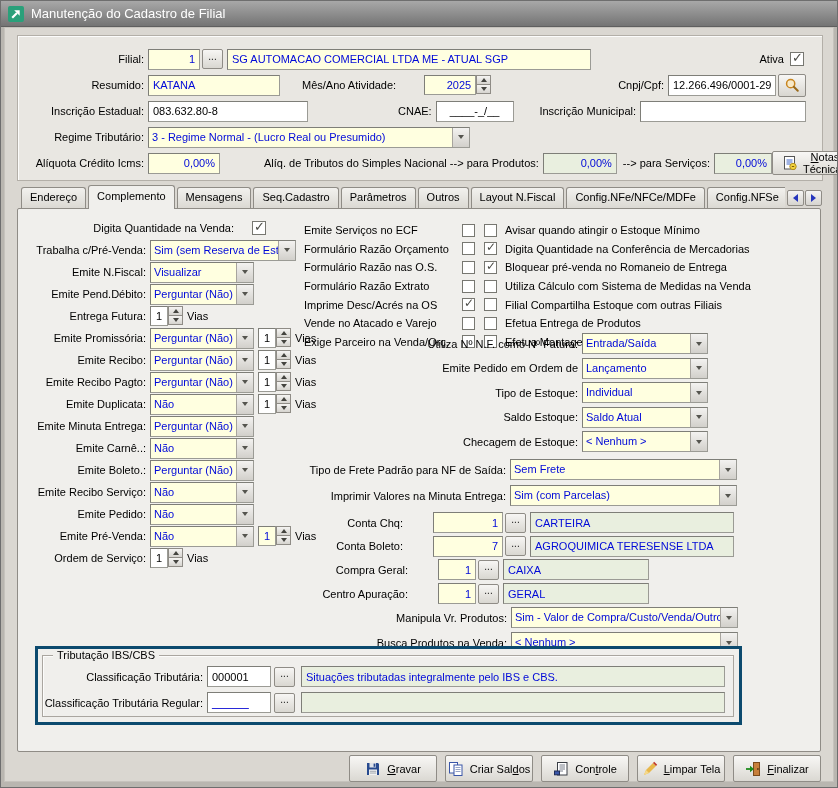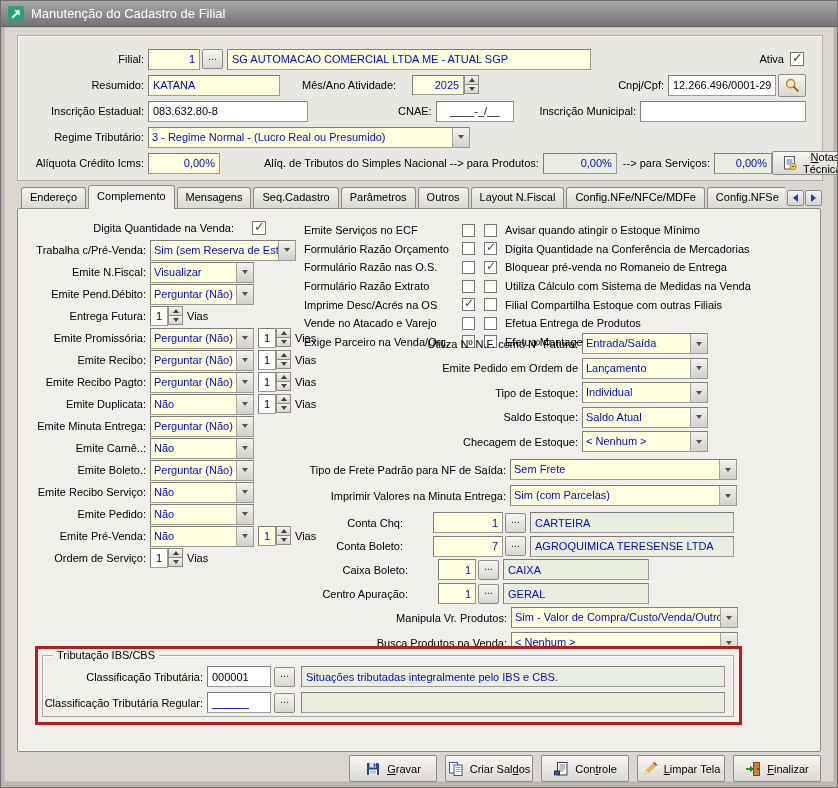--- a/index.html
+++ b/index.html
@@ -94,21 +94,21 @@
   .acode{width:70px;}
   .acctrow.narrow .acode{width:38px;}
   .adesc{width:204px;margin-left:4px;}
   .acctrow.narrow .adesc{width:146px;}
   .acctrow .btn3{margin-left:2px;}
   #bdd-stack{position:absolute;left:0;right:82px;top:398px;}
   .bddrow{display:flex;align-items:center;justify-content:flex-end;height:21px;margin-bottom:4px;}
   .bddrow .lab{margin-right:4px;}
 
   
-  #ibs-box{position:absolute;left:17px;top:437px;width:707px;height:79px;border:3px solid #b91c1c;background:#f0efec;}
+  #ibs-box{position:absolute;left:17px;top:437px;width:707px;height:79px;border:3px solid #0c4a6e;background:#f0efec;}
   .ibs-fs{position:absolute;left:4px;right:5px;top:6px;bottom:5px;border:1px solid #aaa6a0;
     box-shadow:inset 1px 1px 0 rgba(255,255,255,.8);}
   .ibs-legend{position:absolute;left:10px;top:-7px;background:#f0efec;padding:0 4px;font-size:11px;}
   .ibsrow{display:flex;align-items:center;height:21px;margin:0 8px 0 0;padding-left:0;}
   .ibsrow:first-of-type{margin-top:10px;margin-bottom:5px;}
   .ibsl{width:160px;text-align:right;margin-right:4px;font-size:11px;white-space:nowrap;flex:0 0 auto;}
   .ibscode{width:64px;}
   .ibscode.mask{color:#2a2ad8;letter-spacing:0px;text-decoration:underline;}
   .ibsrow .btn3{margin-left:3px;}
   .ibsdesc{flex:1;margin-left:6px;}
@@ -137,21 +137,21 @@
         <span class="tlbl">Filial:</span>
         <span class="fld num w52">1</span>
         <button class="btn3" style="margin-left:2px;">...</button>
         <span class="fld w364" style="margin-left:4px;">SG AUTOMACAO COMERCIAL LTDA ME - ATUAL SGP</span>
         <span class="lab" style="margin-left:auto;margin-right:6px;">Ativa</span>
         <span class="cb checked" style="margin-right:8px;"></span>
       </div>
       <div class="trow">
         <span class="tlbl">Resumido:</span>
         <span class="fld w132">KATANA</span>
-        <span class="lab" style="margin-left:22px;margin-right:4px;">Mês/Ano Atividade:</span>
+        <span class="lab" style="margin-left:22px;margin-right:16px;">Mês/Ano Atividade:</span>
         <div class="spin year" style="margin-left:12px;">
           <span class="spin-val">2025</span>
           <span class="spin-btns">
               <i class="sb">
                 <b class="tu"></b>
               </i>
               <i class="sb">
                 <b class="td"></b>
               </i>
             </span>
@@ -553,21 +553,21 @@
             <button class="btn3">...</button>
             <span class="fld greenf adesc">CARTEIRA</span>
           </div>
           <div class="acctrow">
             <span class="lab">Conta Boleto:</span>
             <span class="fld num acode">7</span>
             <button class="btn3">...</button>
             <span class="fld greenf adesc">AGROQUIMICA TERESENSE LTDA</span>
           </div>
           <div class="acctrow narrow">
-            <span class="lab">Caixa Boleto:</span>
+            <span class="lab">Compra Geral:</span>
             <span class="fld num acode">1</span>
             <button class="btn3">...</button>
             <span class="fld greenf adesc">CAIXA</span>
           </div>
           <div class="acctrow narrow">
             <span class="lab">Centro Apuração:</span>
             <span class="fld num acode">1</span>
             <button class="btn3">...</button>
             <span class="fld greenf adesc">GERAL</span>
           </div>

